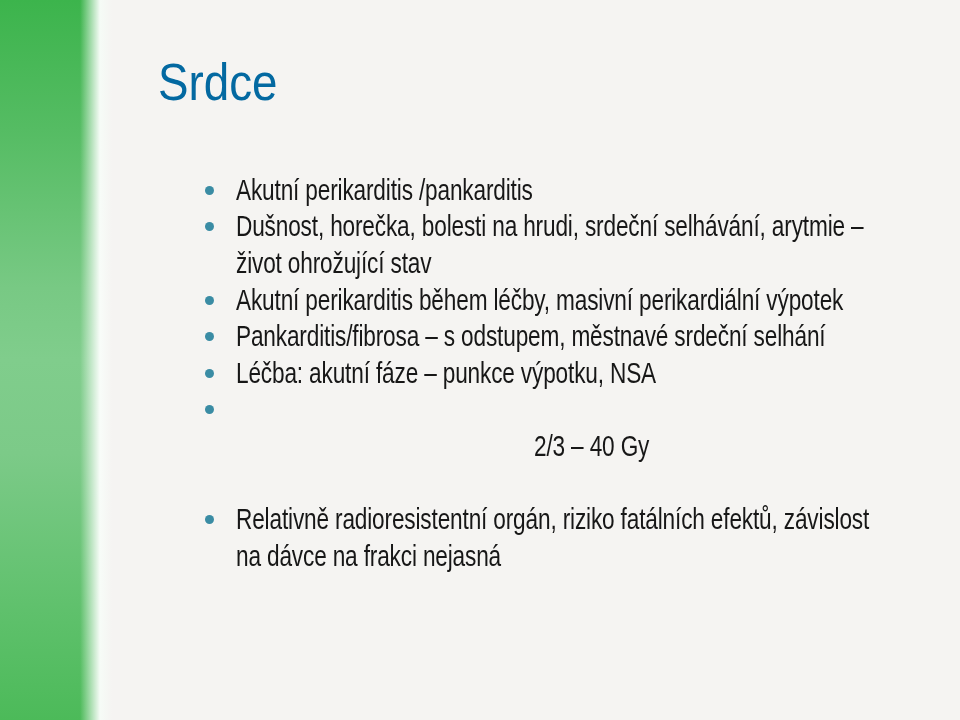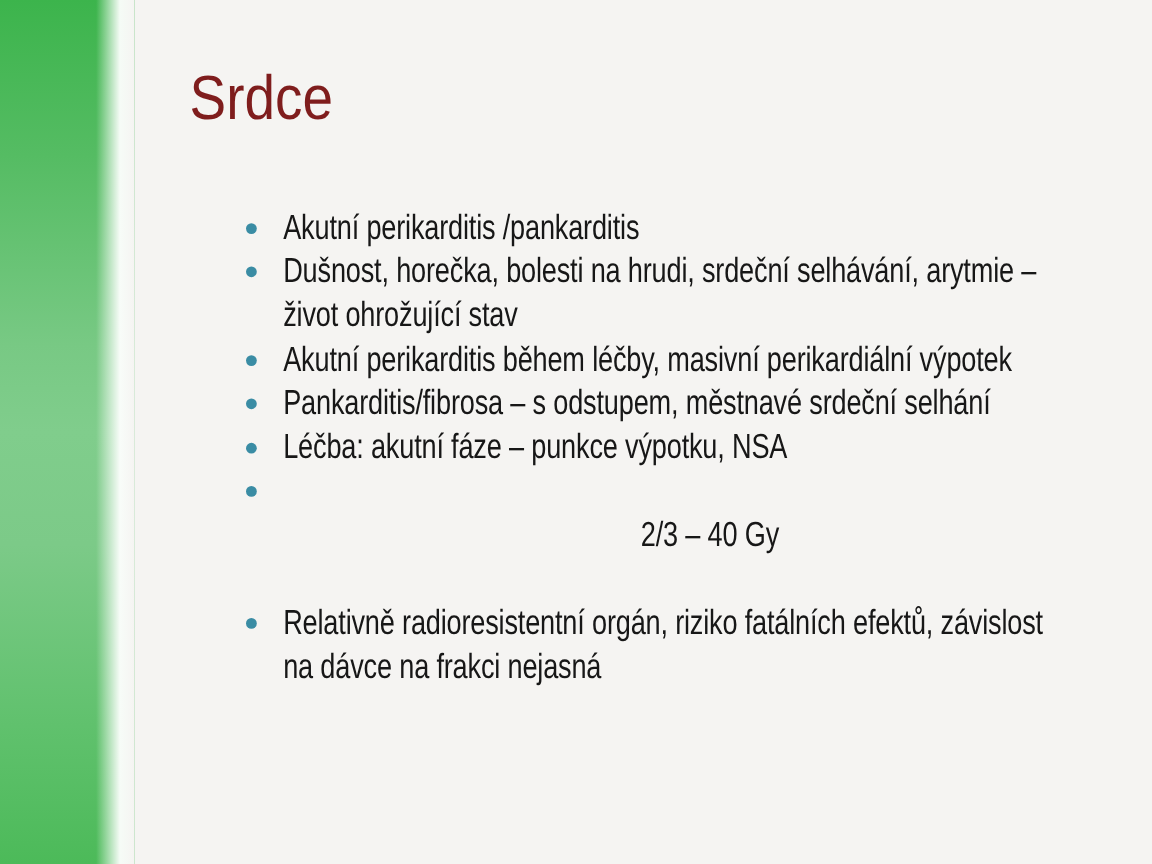--- a/index.html
+++ b/index.html
@@ -41,21 +41,21 @@
       #f5f4f2 112px);
   }
   .title {
     position: absolute;
     left: 158px;
     top: 52px;
     margin: 0;
     font-size: 52px;
     font-weight: 400;
     line-height: 60px;
-    color: #7f1d1d;
+    color: #0369a1;
     white-space: nowrap;
   }
   .title .squeeze {
     display: inline-block;
     transform: scaleX(0.88);
     transform-origin: 0 50%;
   }
   .bullet-list {
     position: absolute;
     left: 191px;

